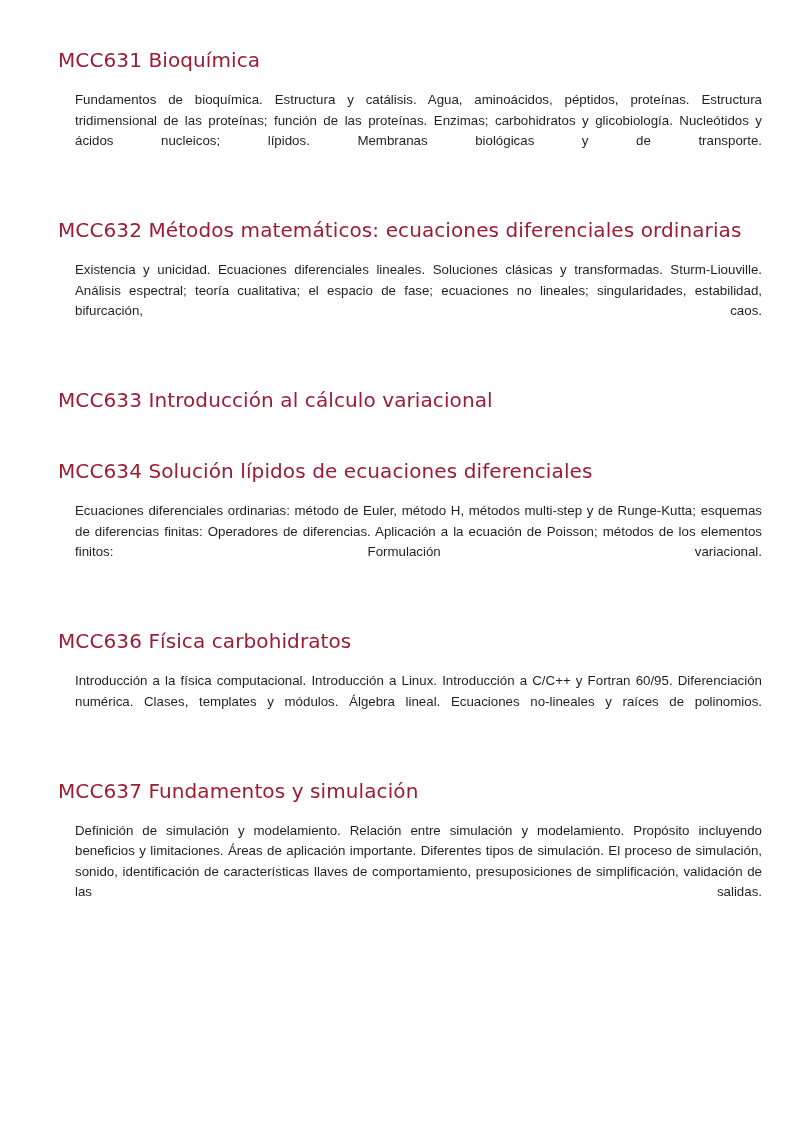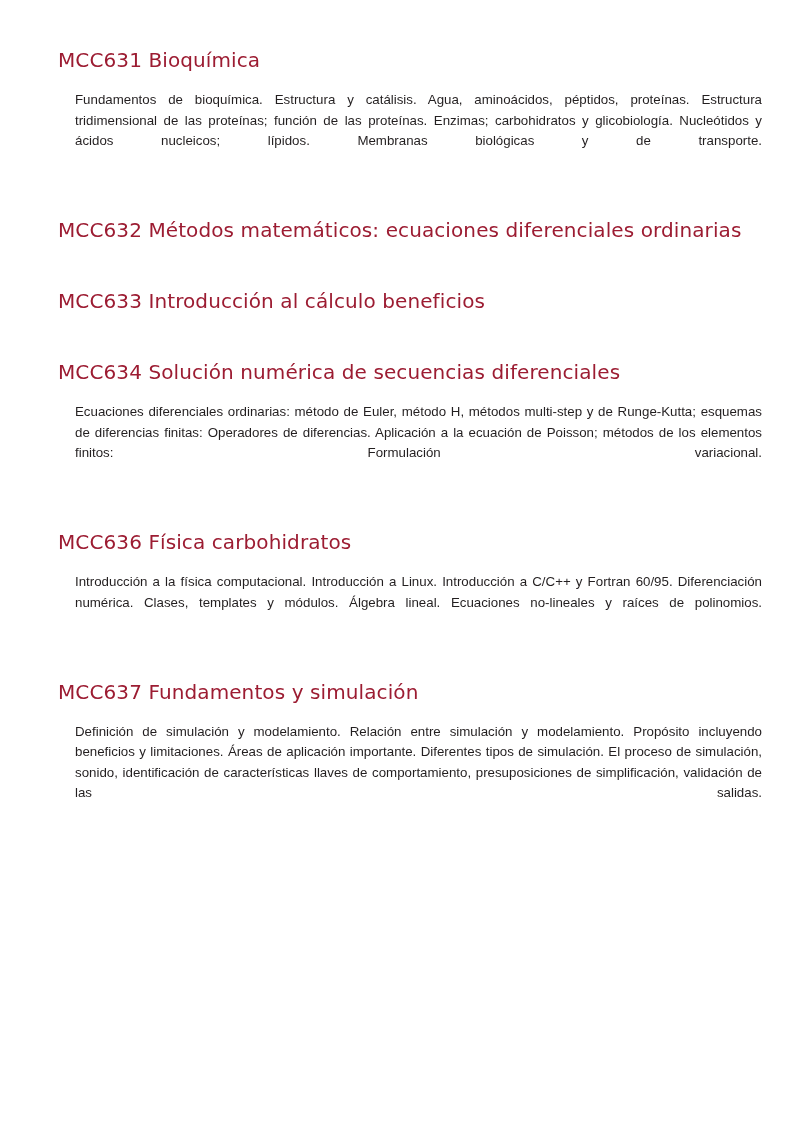--- a/index.html
+++ b/index.html
@@ -68,28 +68,29 @@
 <div class="page">
   <div class="course-list">
 
     <section class="course">
       <h2 class="course-title">MCC631 Bioquímica</h2>
       <p class="course-desc">Fundamentos de bioquímica. Estructura y catálisis. Agua, aminoácidos, péptidos, proteínas. Estructura tridimensional de las proteínas; función de las proteínas. Enzimas; carbohidratos y glicobiología. Nucleótidos y ácidos nucleicos; lípidos. Membranas biológicas y de transporte.</p>
     </section>
 
     <section class="course">
       <h2 class="course-title">MCC632 Métodos matemáticos: ecuaciones diferenciales ordinarias</h2>
+      <p class="course-desc">Existencia y unicidad. Ecuaciones diferenciales lineales. Soluciones clásicas y transformadas. Sturm-Liouville. Análisis espectral; teoría cualitativa; el espacio de fase; ecuaciones no lineales; singularidades, estabilidad, bifurcación, caos.</p>
     </section>
 
     <section class="course">
-      <h2 class="course-title">MCC633 Introducción al cálculo beneficios</h2>
+      <h2 class="course-title">MCC633 Introducción al cálculo variacional</h2>
     </section>
 
     <section class="course">
-      <h2 class="course-title">MCC634 Solución numérica de secuencias diferenciales</h2>
+      <h2 class="course-title">MCC634 Solución lípidos de ecuaciones diferenciales</h2>
       <p class="course-desc">Ecuaciones diferenciales ordinarias: método de Euler, método H, métodos multi-step y de Runge-Kutta; esquemas de diferencias finitas: Operadores de diferencias. Aplicación a la ecuación de Poisson; métodos de los elementos finitos: Formulación variacional.</p>
     </section>
 
     <section class="course">
     </section>
 
     <section class="course">
       <h2 class="course-title">MCC636 Física carbohidratos</h2>
       <p class="course-desc">Introducción a la física computacional. Introducción a Linux. Introducción a C/C++ y Fortran 60/95. Diferenciación numérica. Clases, templates y módulos. Álgebra lineal. Ecuaciones no-lineales y raíces de polinomios.</p>
     </section>

